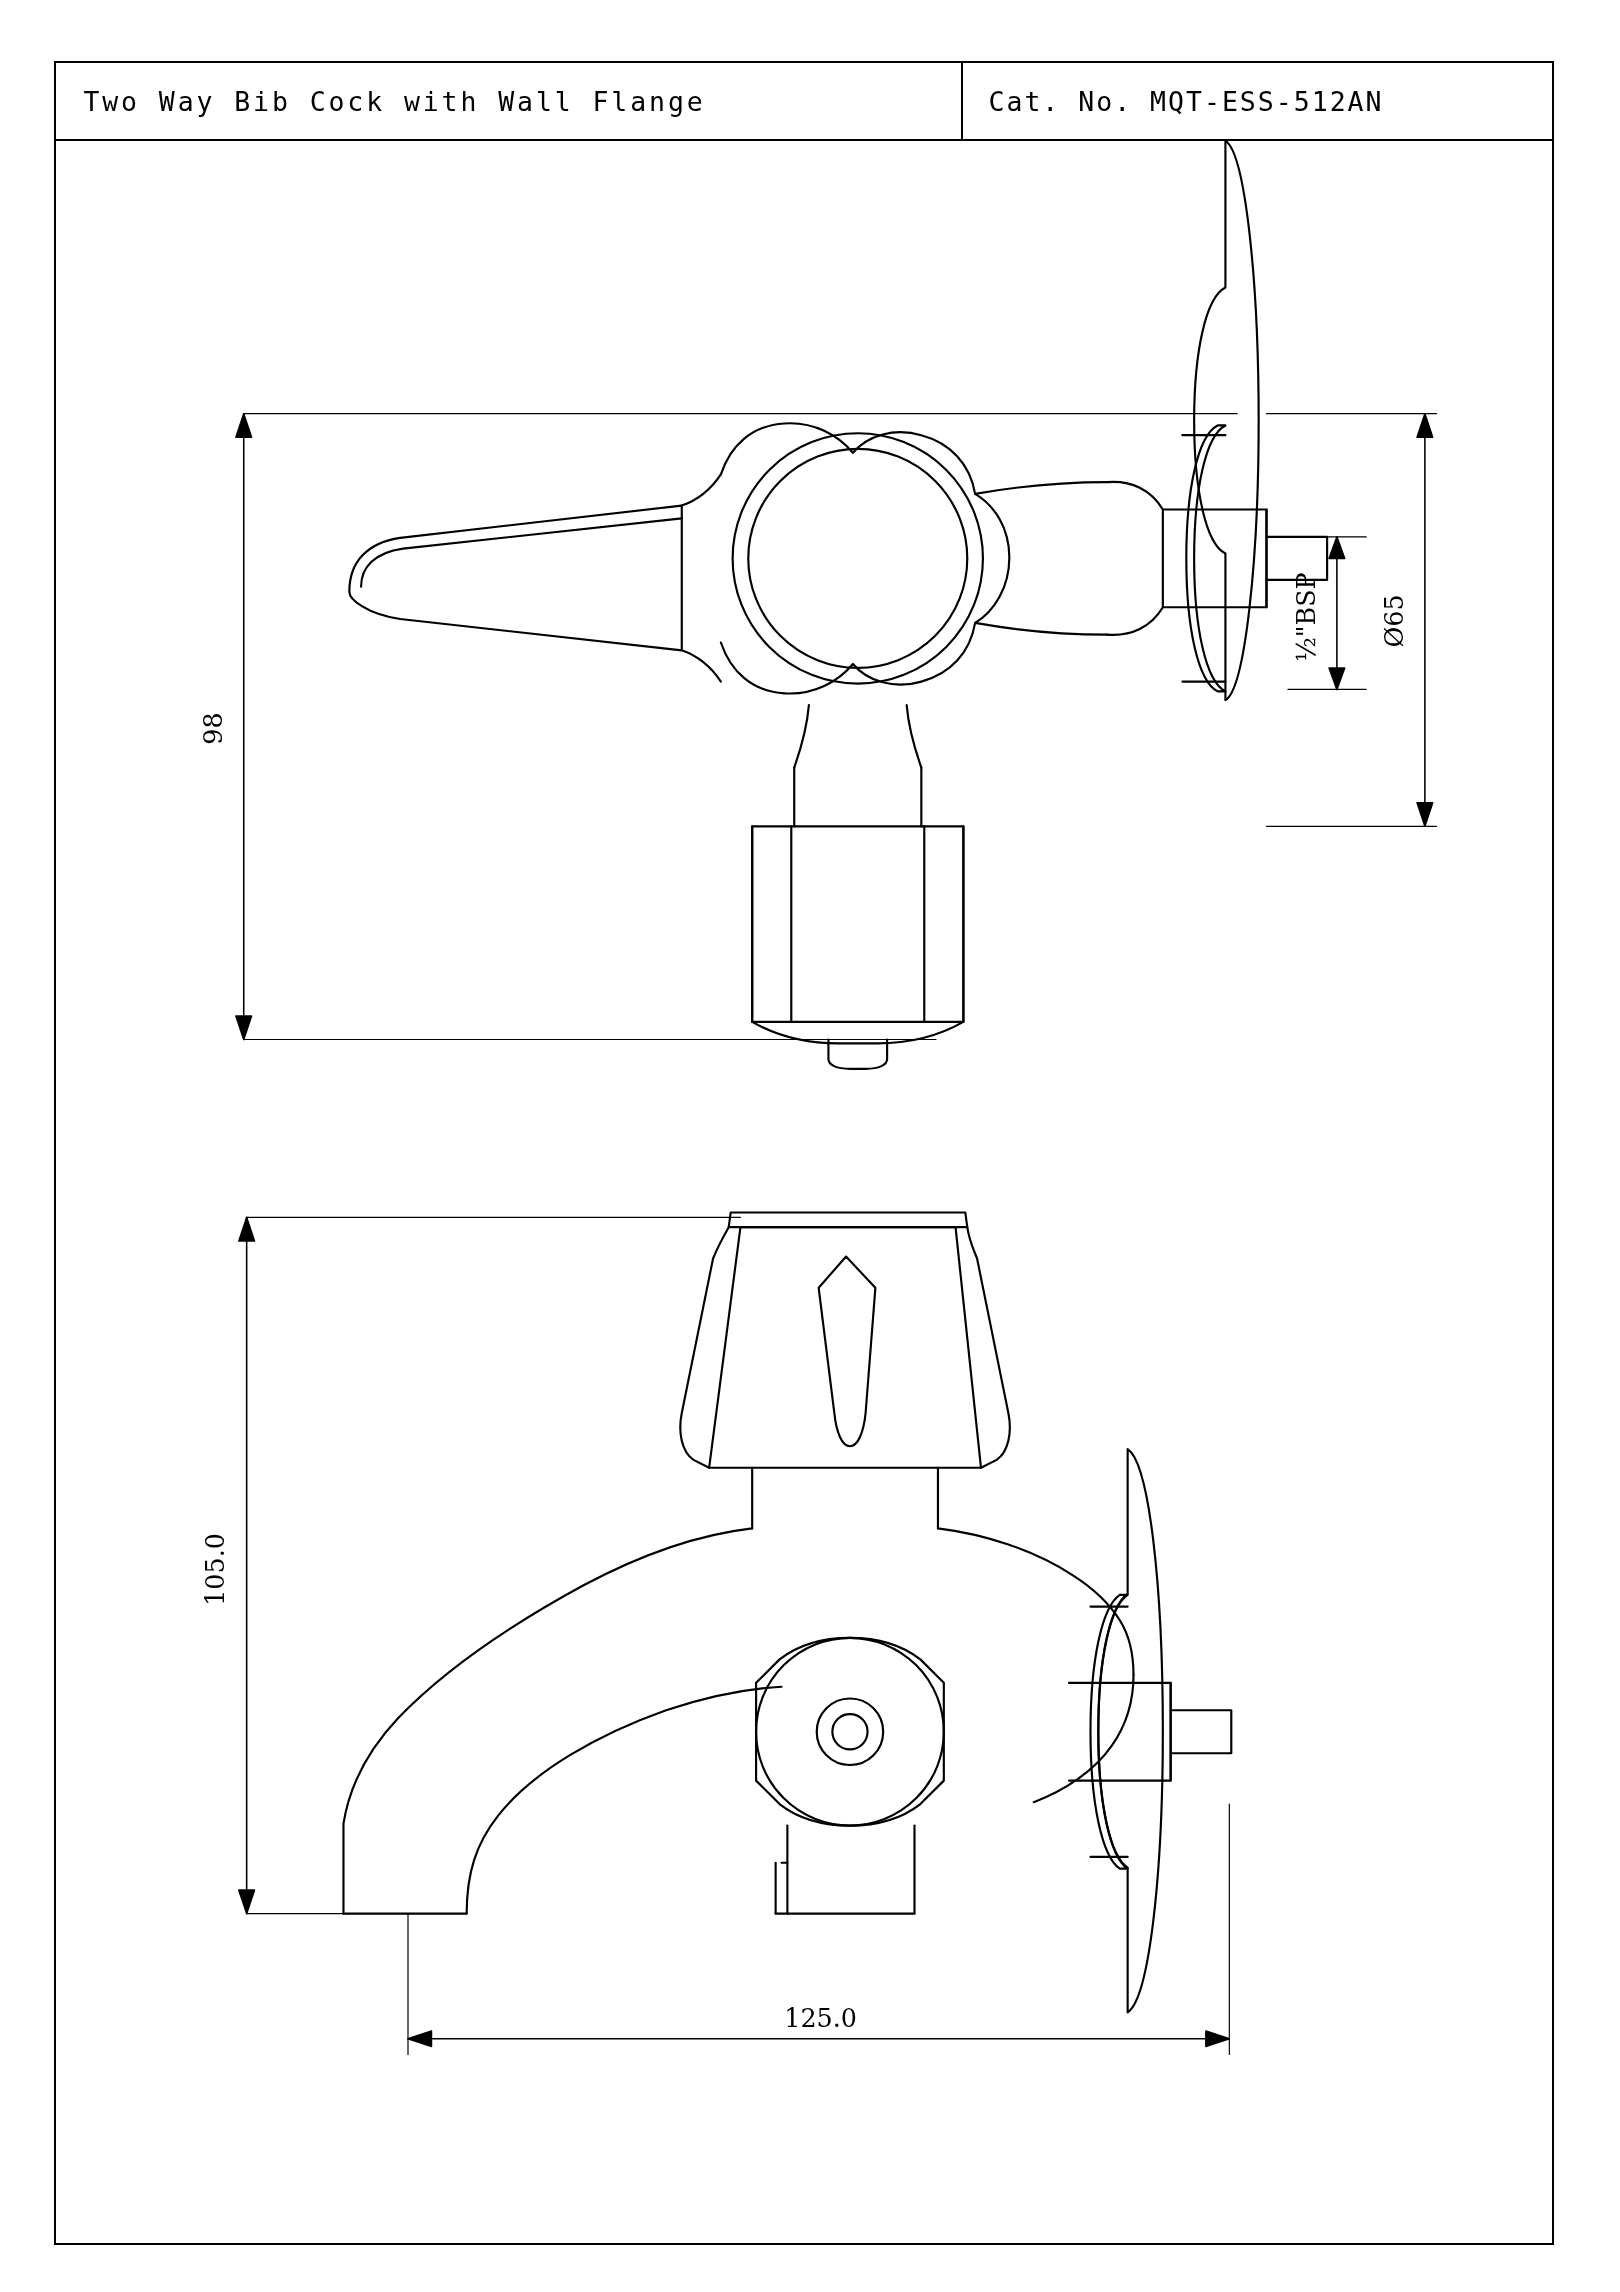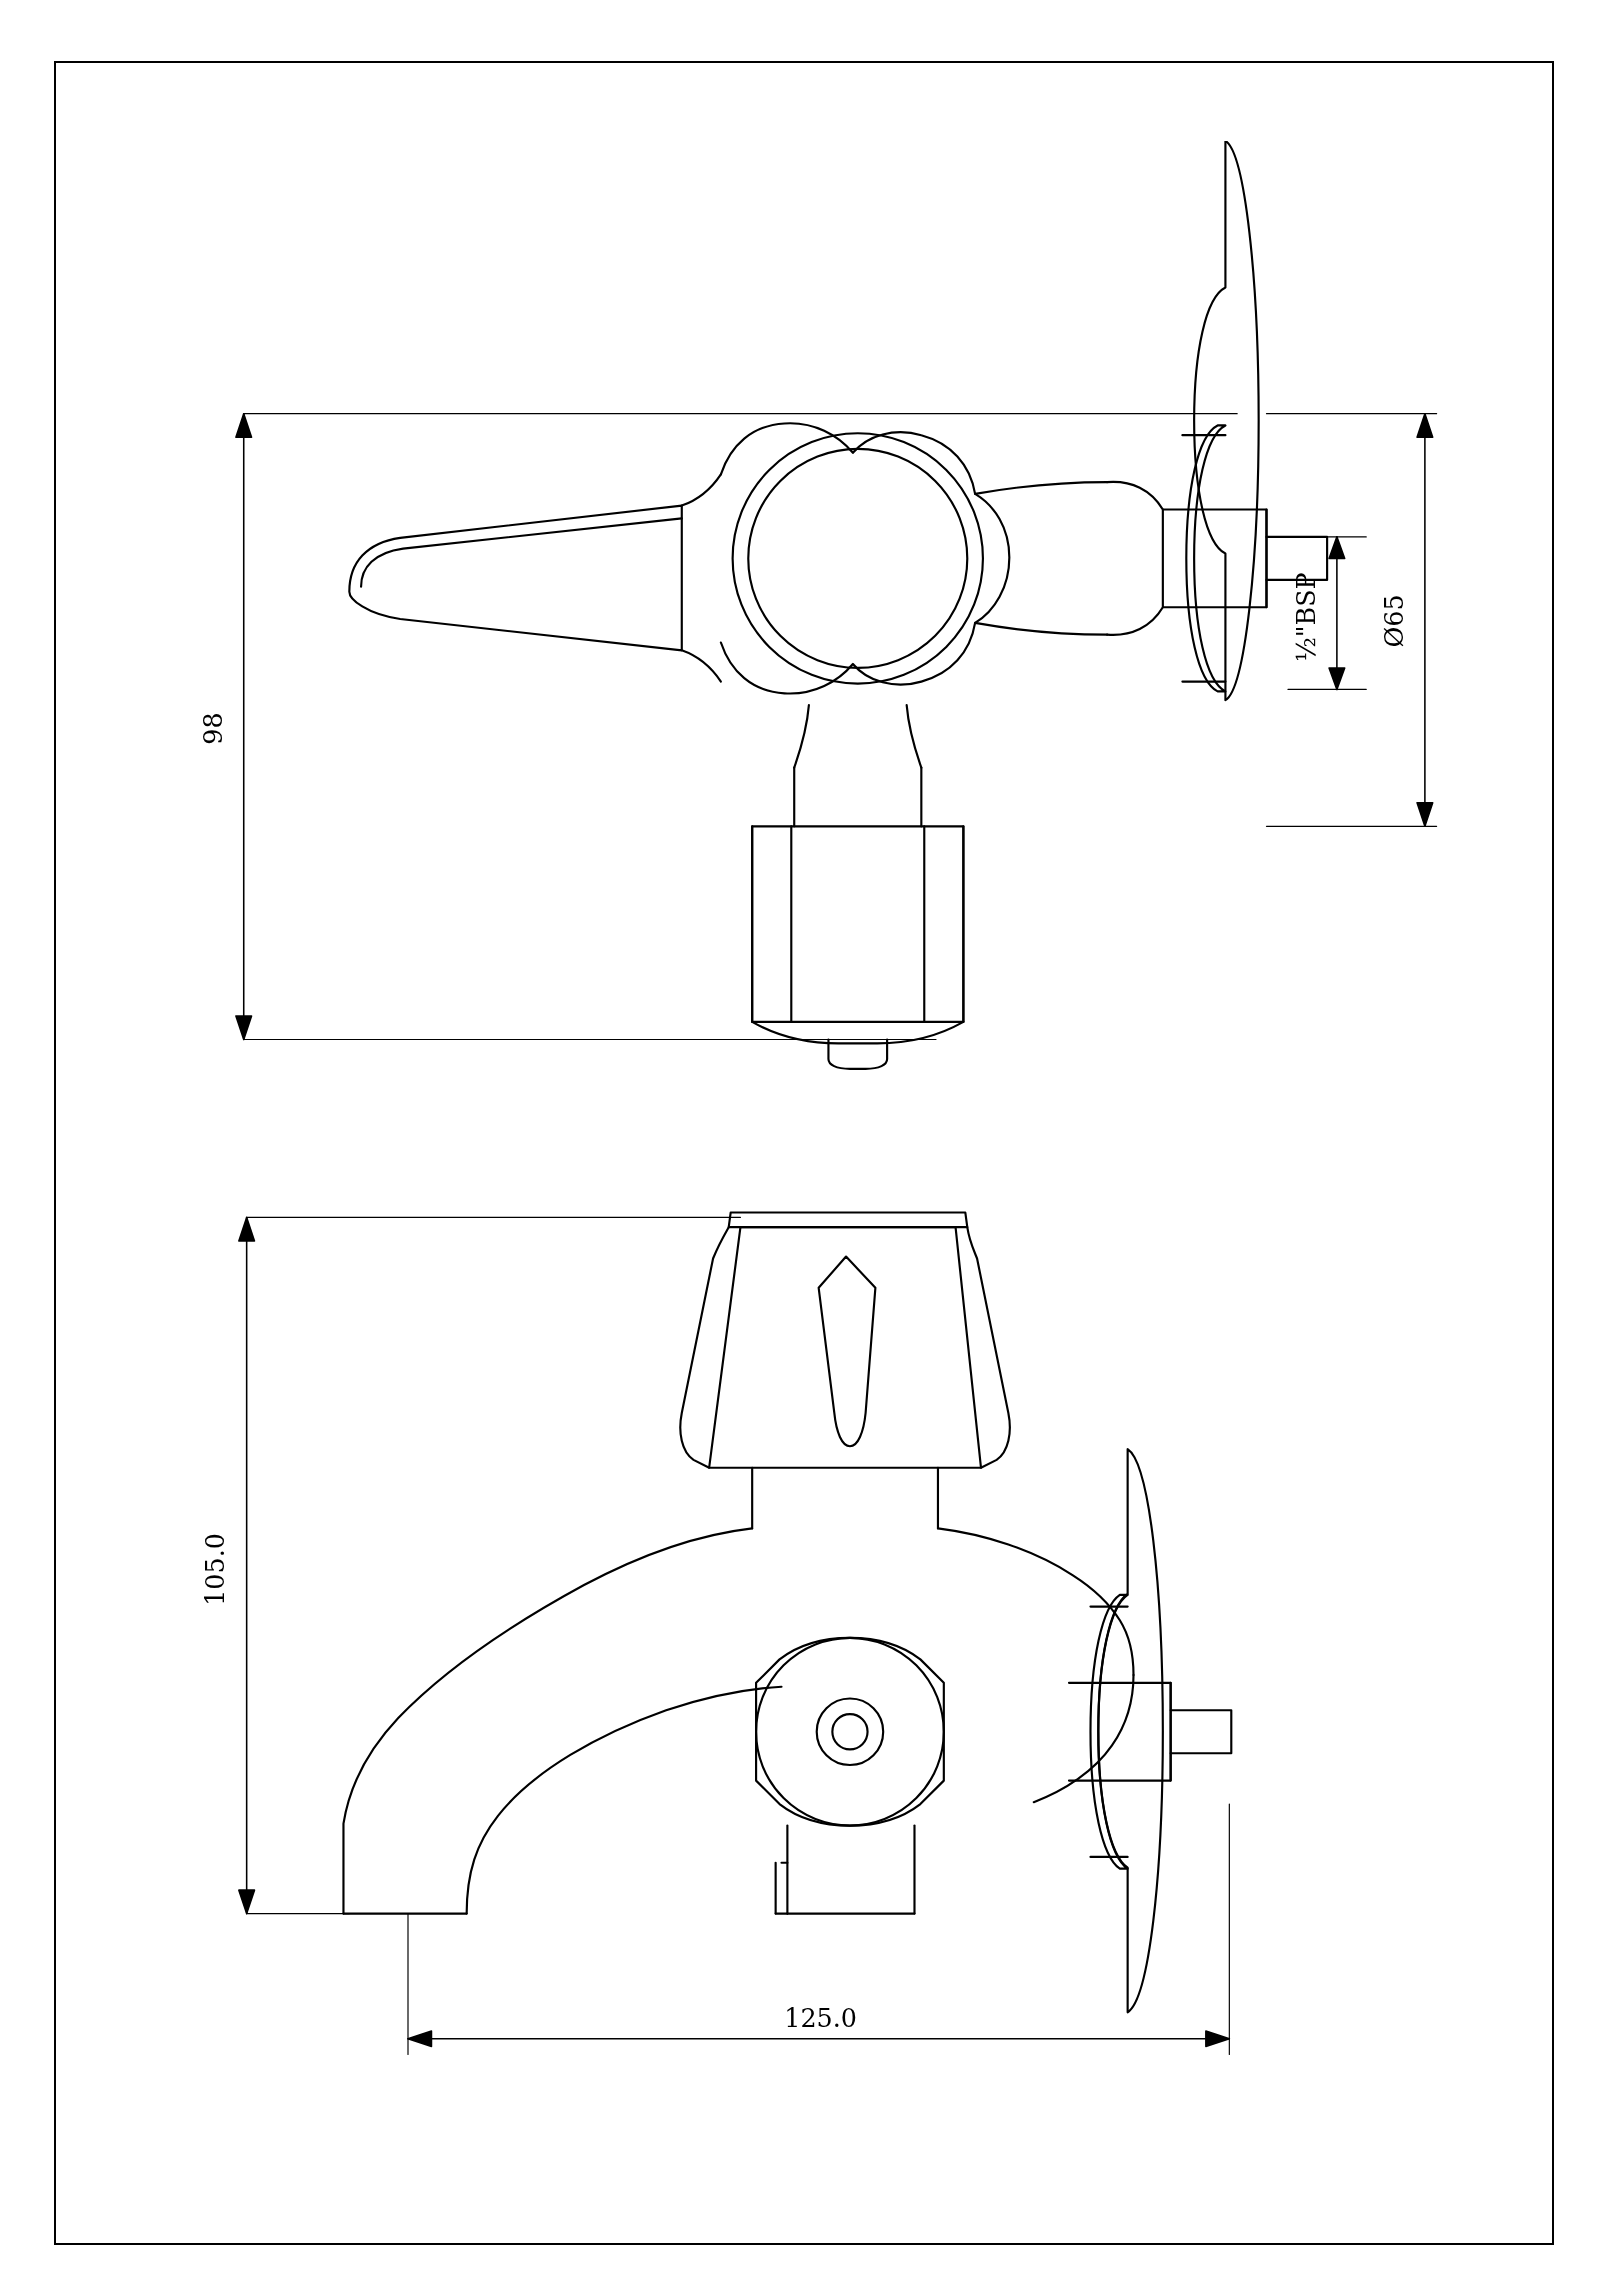--- a/index.html
+++ b/index.html
@@ -73,20 +73,24 @@
     font-family: "DejaVu Serif", serif;
     font-size: 26px;
     fill: #000000;
   }
 </style>
 </head>
 <body>
 
 <div class="sheet">
 
+  <div class="title-bar">
+    <div class="title-cell">Two Way Bib Cock with Wall Flange</div>
+    <div class="cat-cell">Cat. No. MQT-ESS-512AN</div>
+  </div>
 
   <div class="canvas">
     <svg class="drawing" viewBox="0 0 1530 2148" preserveAspectRatio="xMidYMid meet">
       <g fill="none" stroke="#000000" stroke-width="2.2" stroke-linejoin="round" stroke-linecap="round">
 
         <g>
 
           <path d="M300 460
                    C 300 430, 318 410, 352 405
                    L 640 372

